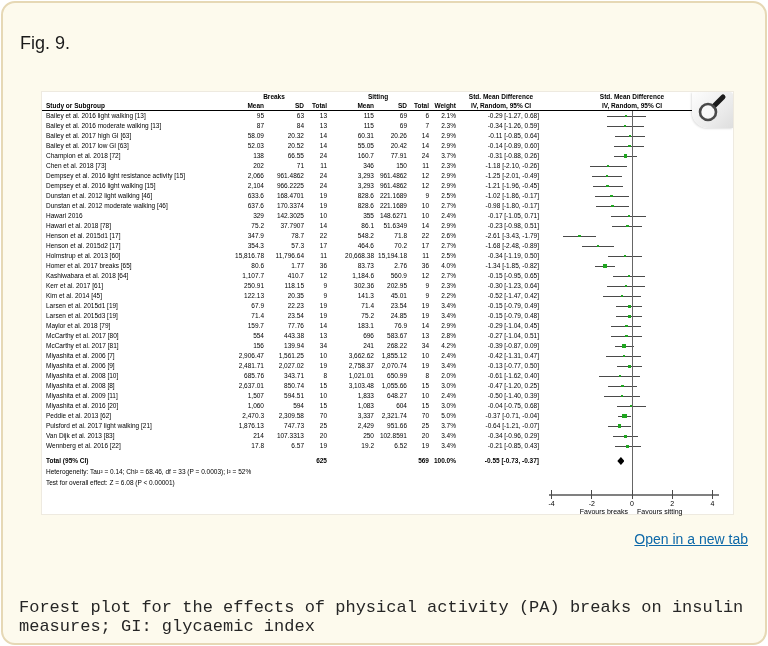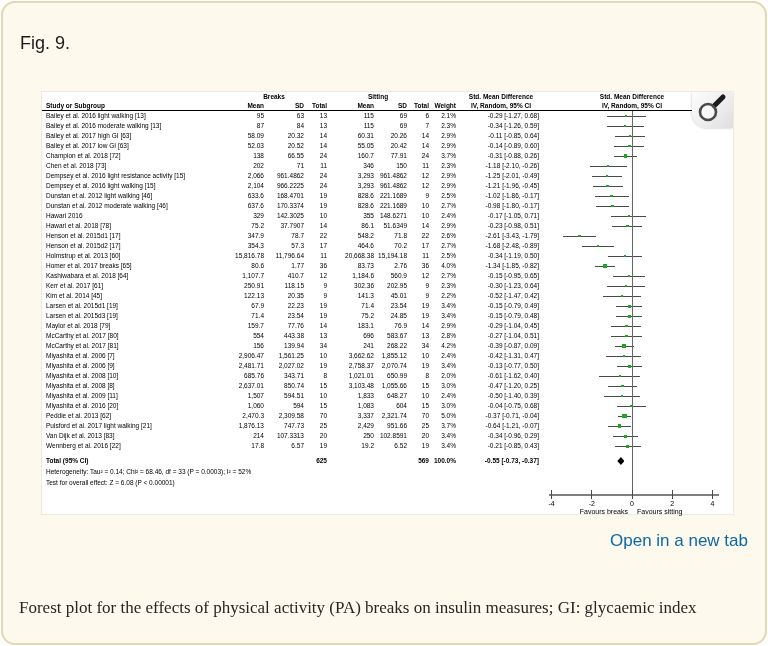--- a/index.html
+++ b/index.html
@@ -32,24 +32,24 @@
   .tick { position:absolute; top:398px; width:1px; height:9px; background:#4a4a4a; }
   .tick-lab { position:absolute; top:408px; font-size:7px; transform:translateX(-50%); }
   .favours { position:absolute; top:416px; font-size:7px; white-space:nowrap; }
   .fav-l { left:586px; transform:translateX(-100%); }
   .fav-r { left:595px; }
   .diamond { position:absolute; top:1px; height:8px; background:#000;
              clip-path:polygon(0 50%,50% 0,100% 50%,50% 100%); }
   .magnifier { position:absolute; right:0; top:0; width:41px; height:36px;
                background:linear-gradient(135deg,#fdfdfd 0%,#ececec 60%,#dedede 100%);
                border-radius:0 3px 0 16px; box-shadow:-1px 1px 2px rgba(0,0,0,0.12); }
-  .open-link { position:absolute; right:17px; top:528px; font-size:17px; color:#0d68a8;
-               cursor:pointer;text-align:right; }
+  .open-link { position:absolute; right:17px; top:528px; font-size:14px; color:#0d68a8;
+               text-decoration:underline; cursor:pointer;text-align:right; }
   .caption { position:absolute; left:16px; top:595px; width:744px;
-             font-family:Liberation Serif, serif; font-size:17px; color:#262626; }
+             font-family:Liberation Mono, monospace; font-size:17px; color:#262626; }
 </style>
 </head>
 <body>
 
 <div class="card">
 
   <div class="fig-label">Fig. 9.</div>
 
   <div class="panel">
 

